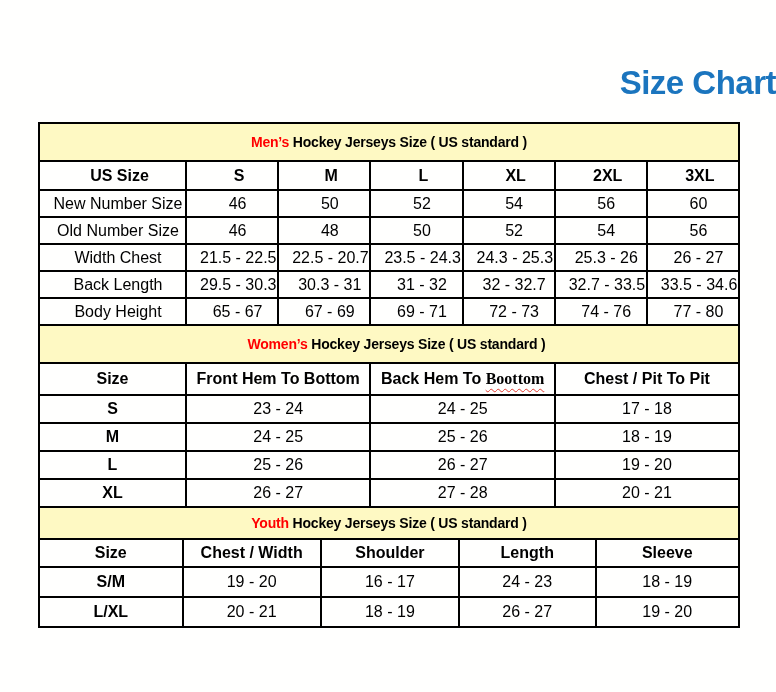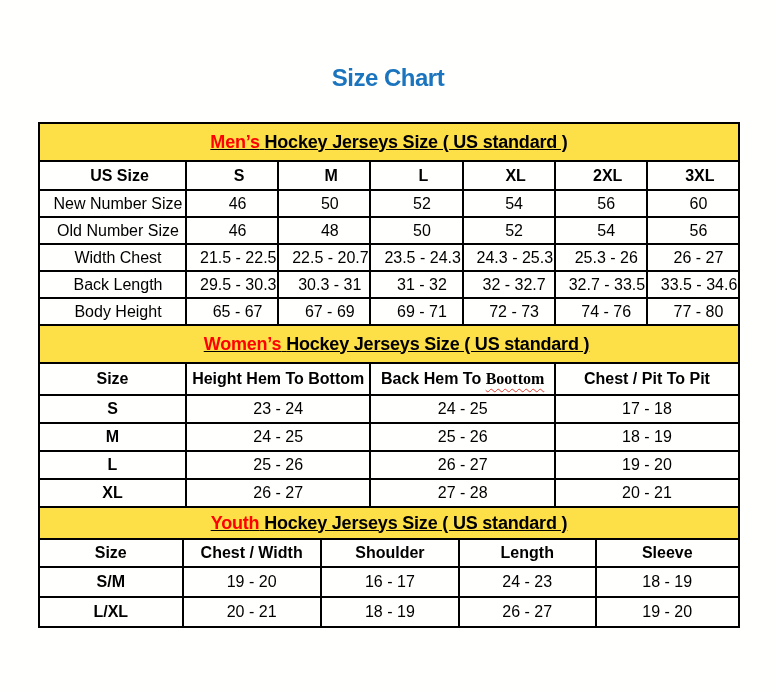--- a/index.html
+++ b/index.html
@@ -11,22 +11,22 @@
     font-family: "Liberation Sans", sans-serif;
     color: #000000;
     overflow: hidden;
   }
   .title {
     position: absolute;
     top: 64px;
     left: 0;
     width: 100%;
     margin: 0;
-    text-align: center;
-    font-size: 24px;
+    text-align: right;
+    font-size: 33px;
     font-weight: bold;
     letter-spacing: -0.5px;
     color: #1B75BE;
   }
   .chart {
     position: absolute;
     top: 122px;
     left: 38px;
     width: 702px;
   }
@@ -39,25 +39,24 @@
   .sec th, .sec td {
     border: 2px solid #000000;
     text-align: center;
     vertical-align: middle;
     padding: 0 2px;
     font-size: 16px;
     overflow: hidden;
     white-space: nowrap;
   }
   td.band {
-    background: #fde047;
+    background: #fef9c3;
     font-weight: bold;
-    font-size: 18px;
+    font-size: 14px;
     letter-spacing: -0.2px;
-    text-decoration: underline;
   }
   .hl { color: #FF0000; }
   .head th { font-weight: bold; }
   
   .men   td.band { height: 36px; }
   .men   .head th { height: 27px; padding-left: 16px; }
   .men   td.cell, .men td.rowlabel { height: 25px; padding-left: 13px; }
   .women td.band { height: 36px; padding-left: 17px; }
   .women .head th { height: 30px; }
   .women td.cell, .women td.rowlabel { height: 26px; }
@@ -168,21 +167,21 @@
       </colgroup>
       <tbody>
         <tr>
           <td class="band" colspan="4">
             <span class="hl">Women’s</span>
             <span>Hockey Jerseys Size ( US standard )</span>
           </td>
         </tr>
         <tr class="head">
           <th>Size</th>
-          <th>Height Hem To Bottom</th>
+          <th>Front Hem To Bottom</th>
           <th><span>Back Hem To </span><span class="squiggle">Boottom</span></th>
           <th>Chest / Pit To Pit</th>
         </tr>
         <tr>
           <td class="rowlabel">S</td>
           <td class="cell">23 - 24</td>
           <td class="cell">24 - 25</td>
           <td class="cell">17 - 18</td>
         </tr>
         <tr>

